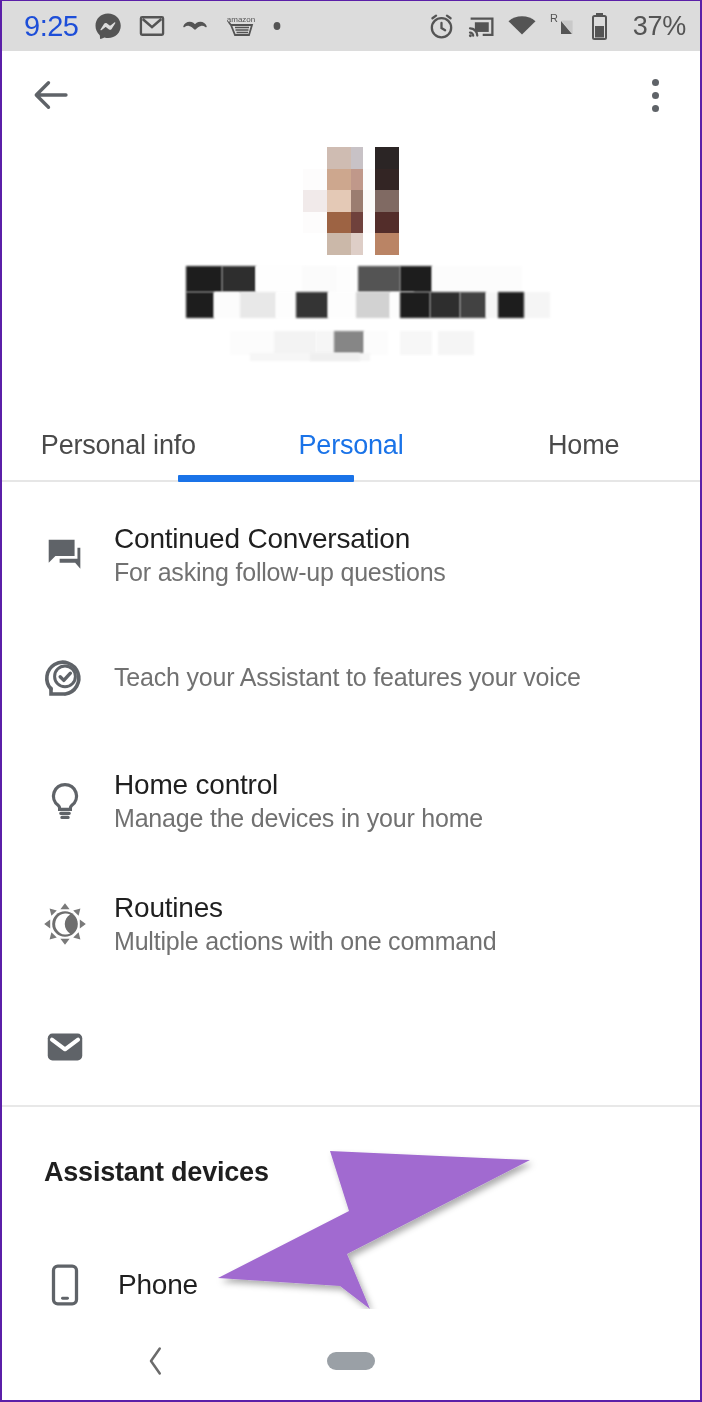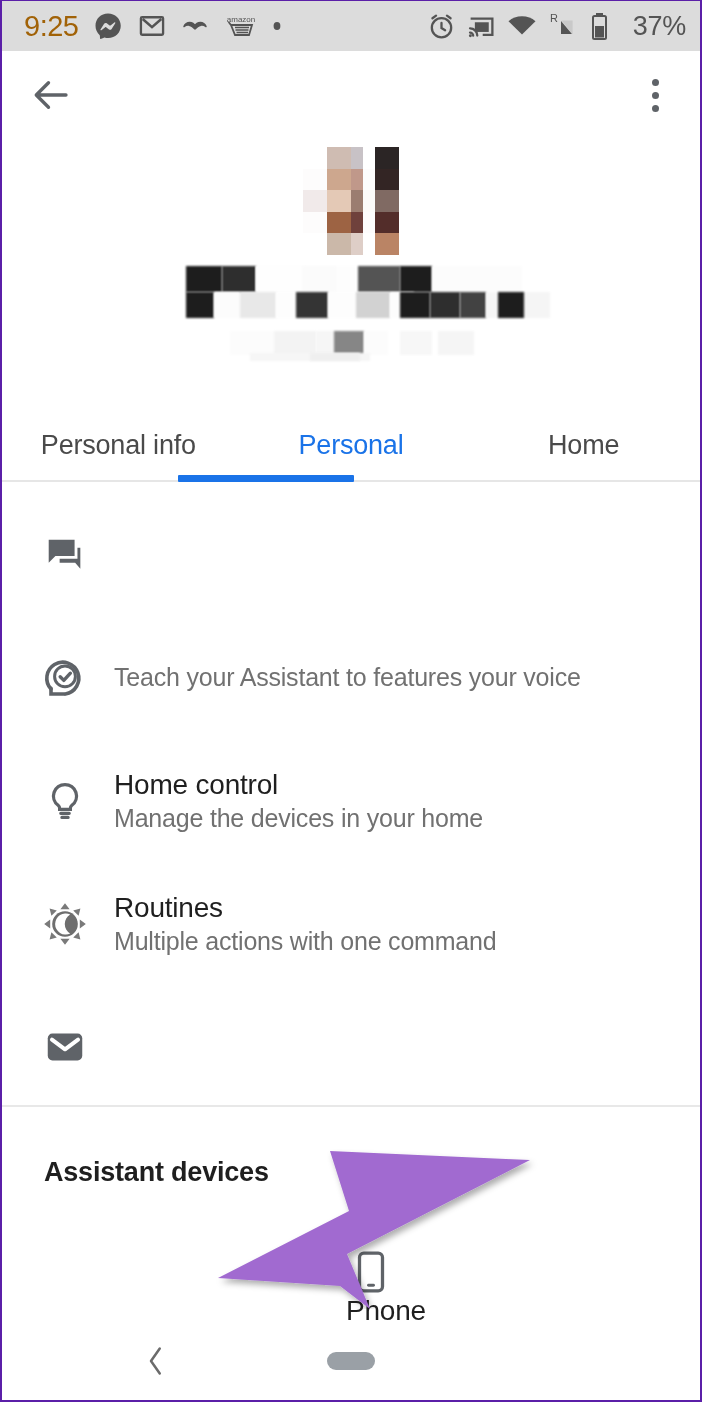--- a/index.html
+++ b/index.html
@@ -37,21 +37,21 @@
     box-sizing: border-box;
   }
   .sb-left, .sb-right {
     display: flex;
     align-items: center;
   }
   .sb-left { gap: 15px; }
   .sb-right { gap: 11px; }
   .sb-clock {
     font-size: 29px;
-    color: #a16207;
+    color: #1d4ed8;
     letter-spacing: -0.5px;
     line-height: 1;
   }
   .sb-batt-text {
     font-size: 27px;
     color: #545454;
     letter-spacing: -0.3px;
     margin-left: 14px;
   }
   .sb-ico { display: block; }
@@ -221,21 +221,20 @@
   }
   .dev-row {
     position: absolute;
     top: 142px;
     left: 0; right: 0;
     height: 72px;
     display: flex;
     align-items: center;
     padding-left: 40px;
     box-sizing: border-box;
-    flex-direction: column;
   }
   .dev-ico {
     width: 46px; min-width: 46px;
     height: 52px;
     display: flex; align-items: center; justify-content: center;
   }
   .dev-label {
     margin-left: 30px;
     font-size: 28px;
     color: #1f1f1f;
@@ -459,20 +458,24 @@
 
   <div class="list">
 
     <div class="row">
       <div class="row-ico">
         <svg width="46" height="46" viewBox="0 0 24 24">
           <path fill="#5f6368" d="M3.5 4h13.5v8.5H7L3.5 16V4z"></path>
           <path fill="#5f6368" d="M9.2 14h9.3V8.2H20v11L17.3 16H9.2v-2z"></path>
         </svg>
       </div>
+      <div class="row-txt">
+        <div class="row-title">Continued Conversation</div>
+        <div class="row-sub">For asking follow-up questions</div>
+      </div>
     </div>
 
     <div class="row">
       <div class="row-ico">
         <svg width="48" height="48" viewBox="0 0 24 24">
           <path d="M5 17.2V20h6.6" fill="none" stroke="#5f6368" stroke-width="1.8" stroke-linecap="round"></path>
           <path d="M5 17.5A8 8 0 1 1 12.2 20" fill="none" stroke="#5f6368" stroke-width="1.8" stroke-linecap="round"></path>
           <circle cx="12" cy="11.2" r="5.2" fill="none" stroke="#5f6368" stroke-width="1.5"></circle>
           <path d="M9.6 11.4l1.8 1.8 3.3-3.6" fill="none" stroke="#5f6368" stroke-width="1.7" stroke-linecap="round" stroke-linejoin="round"></path>
         </svg>

